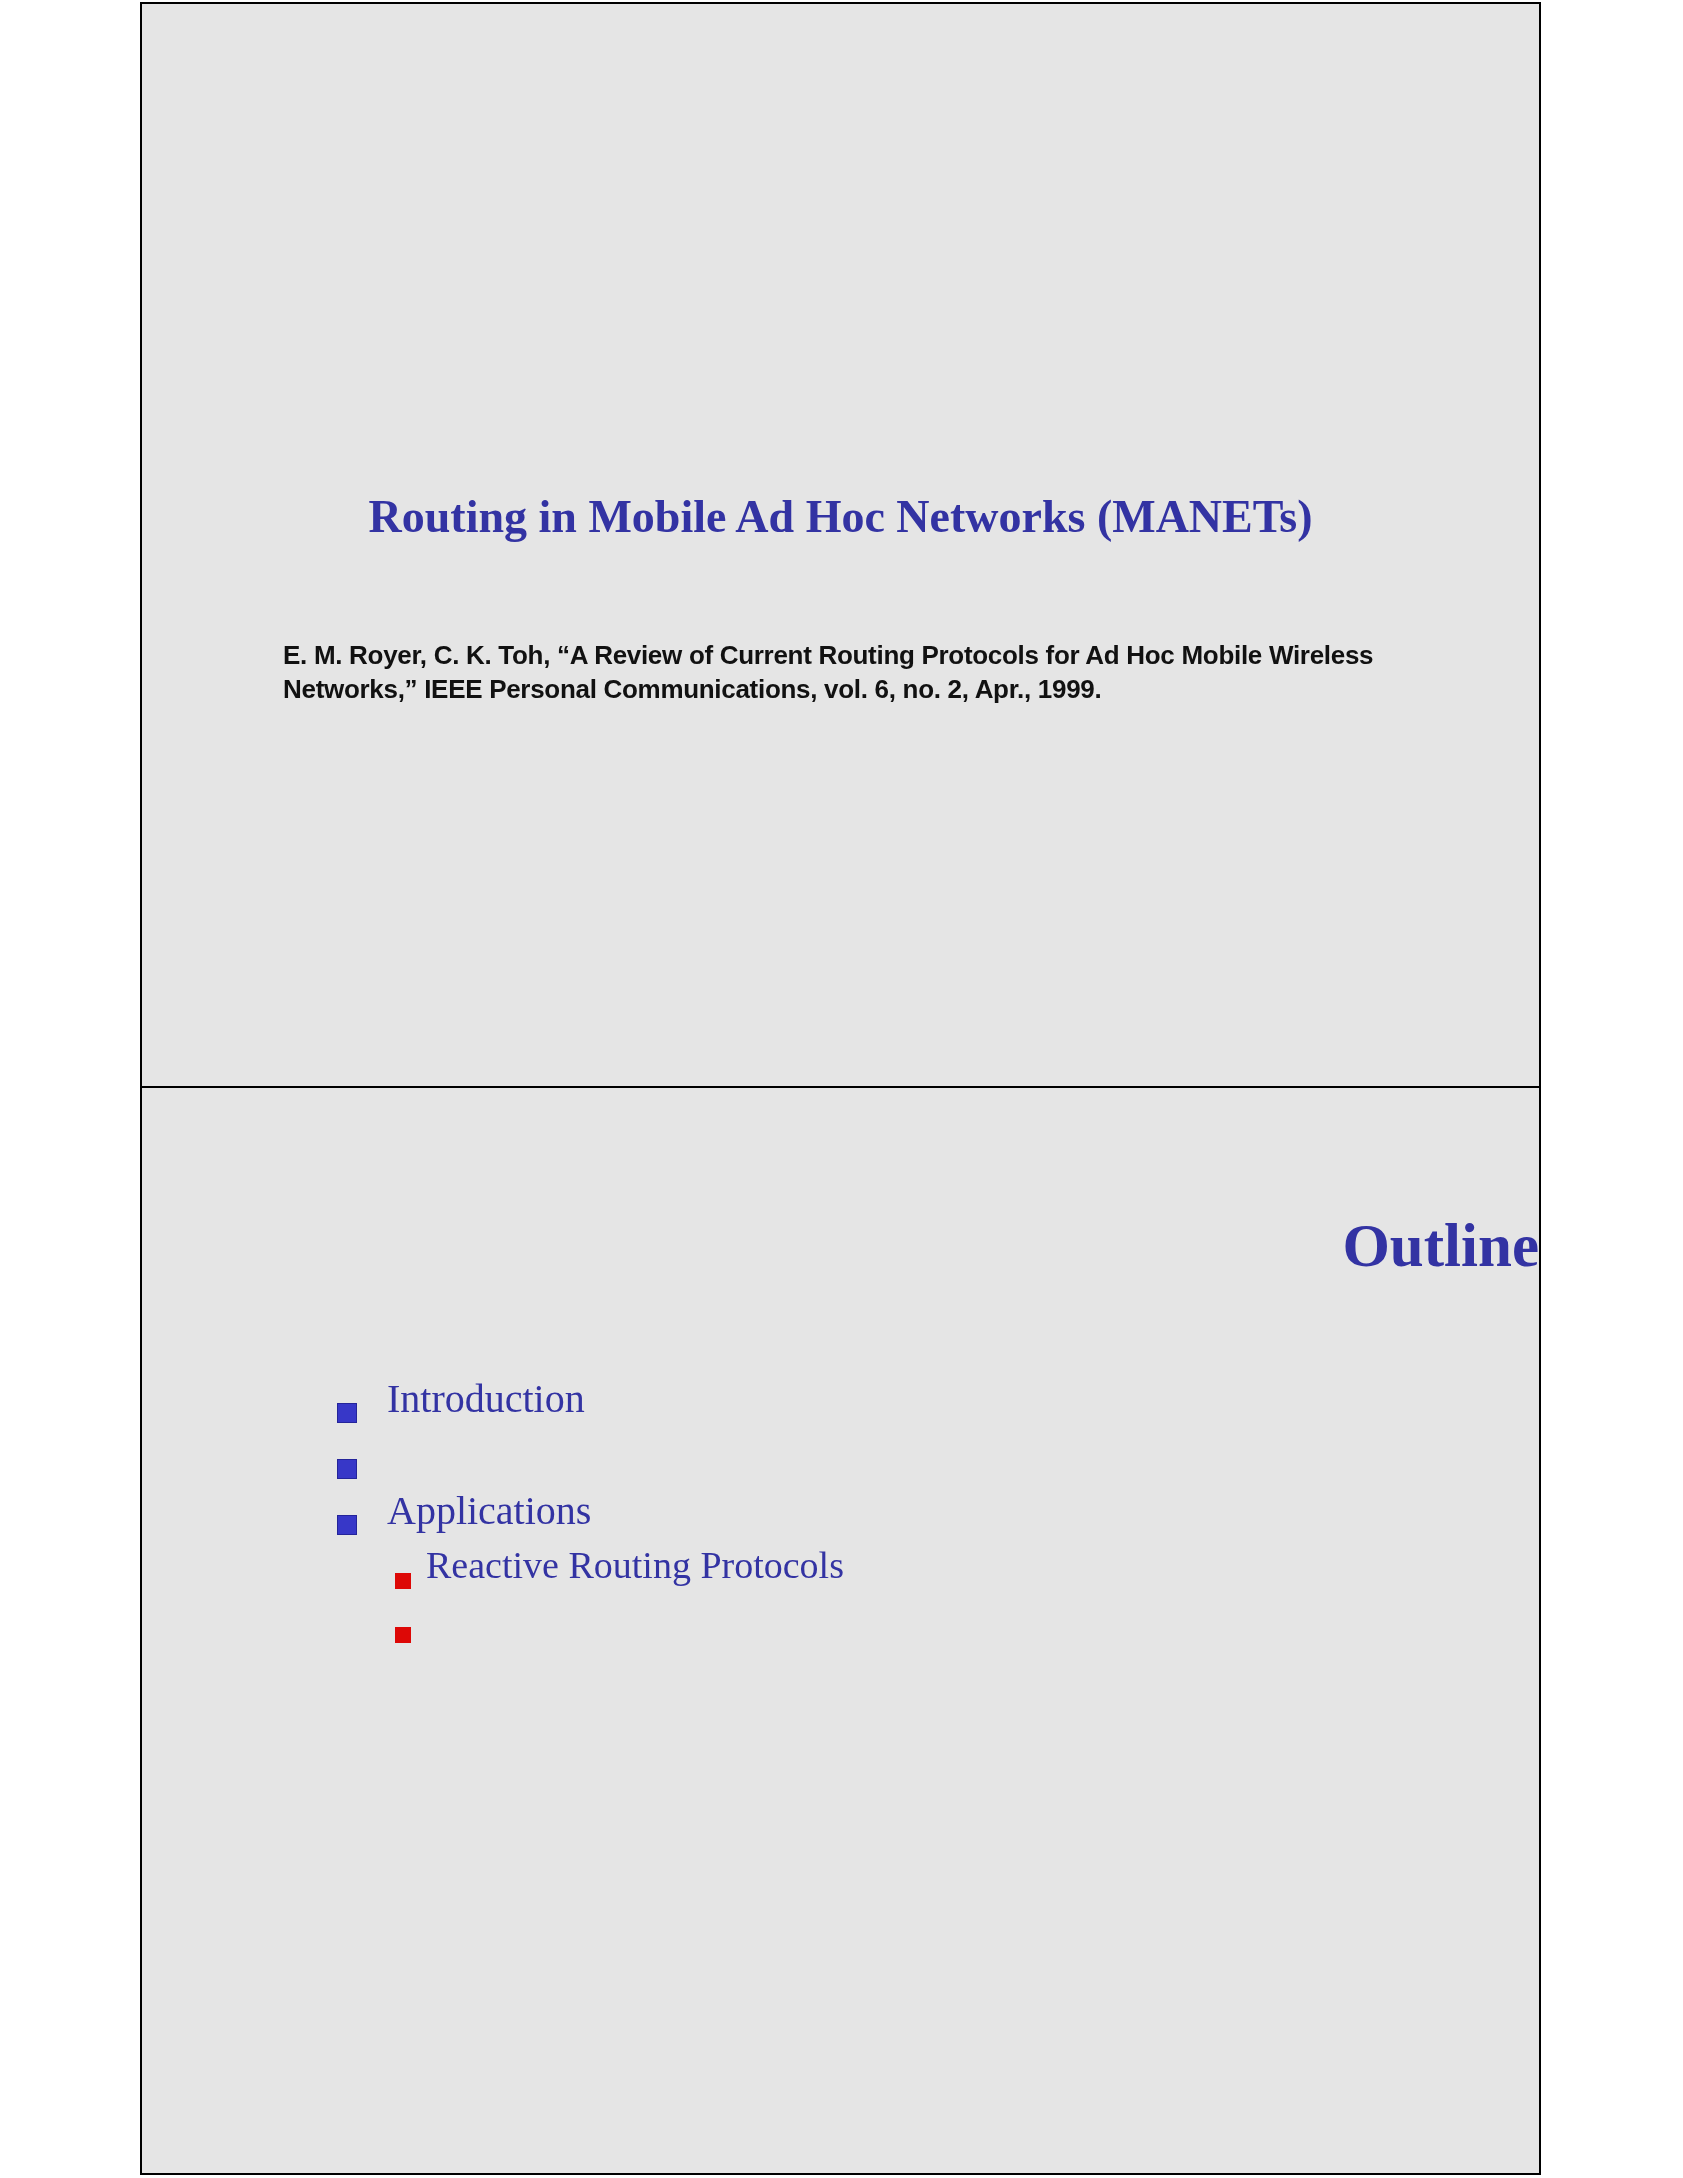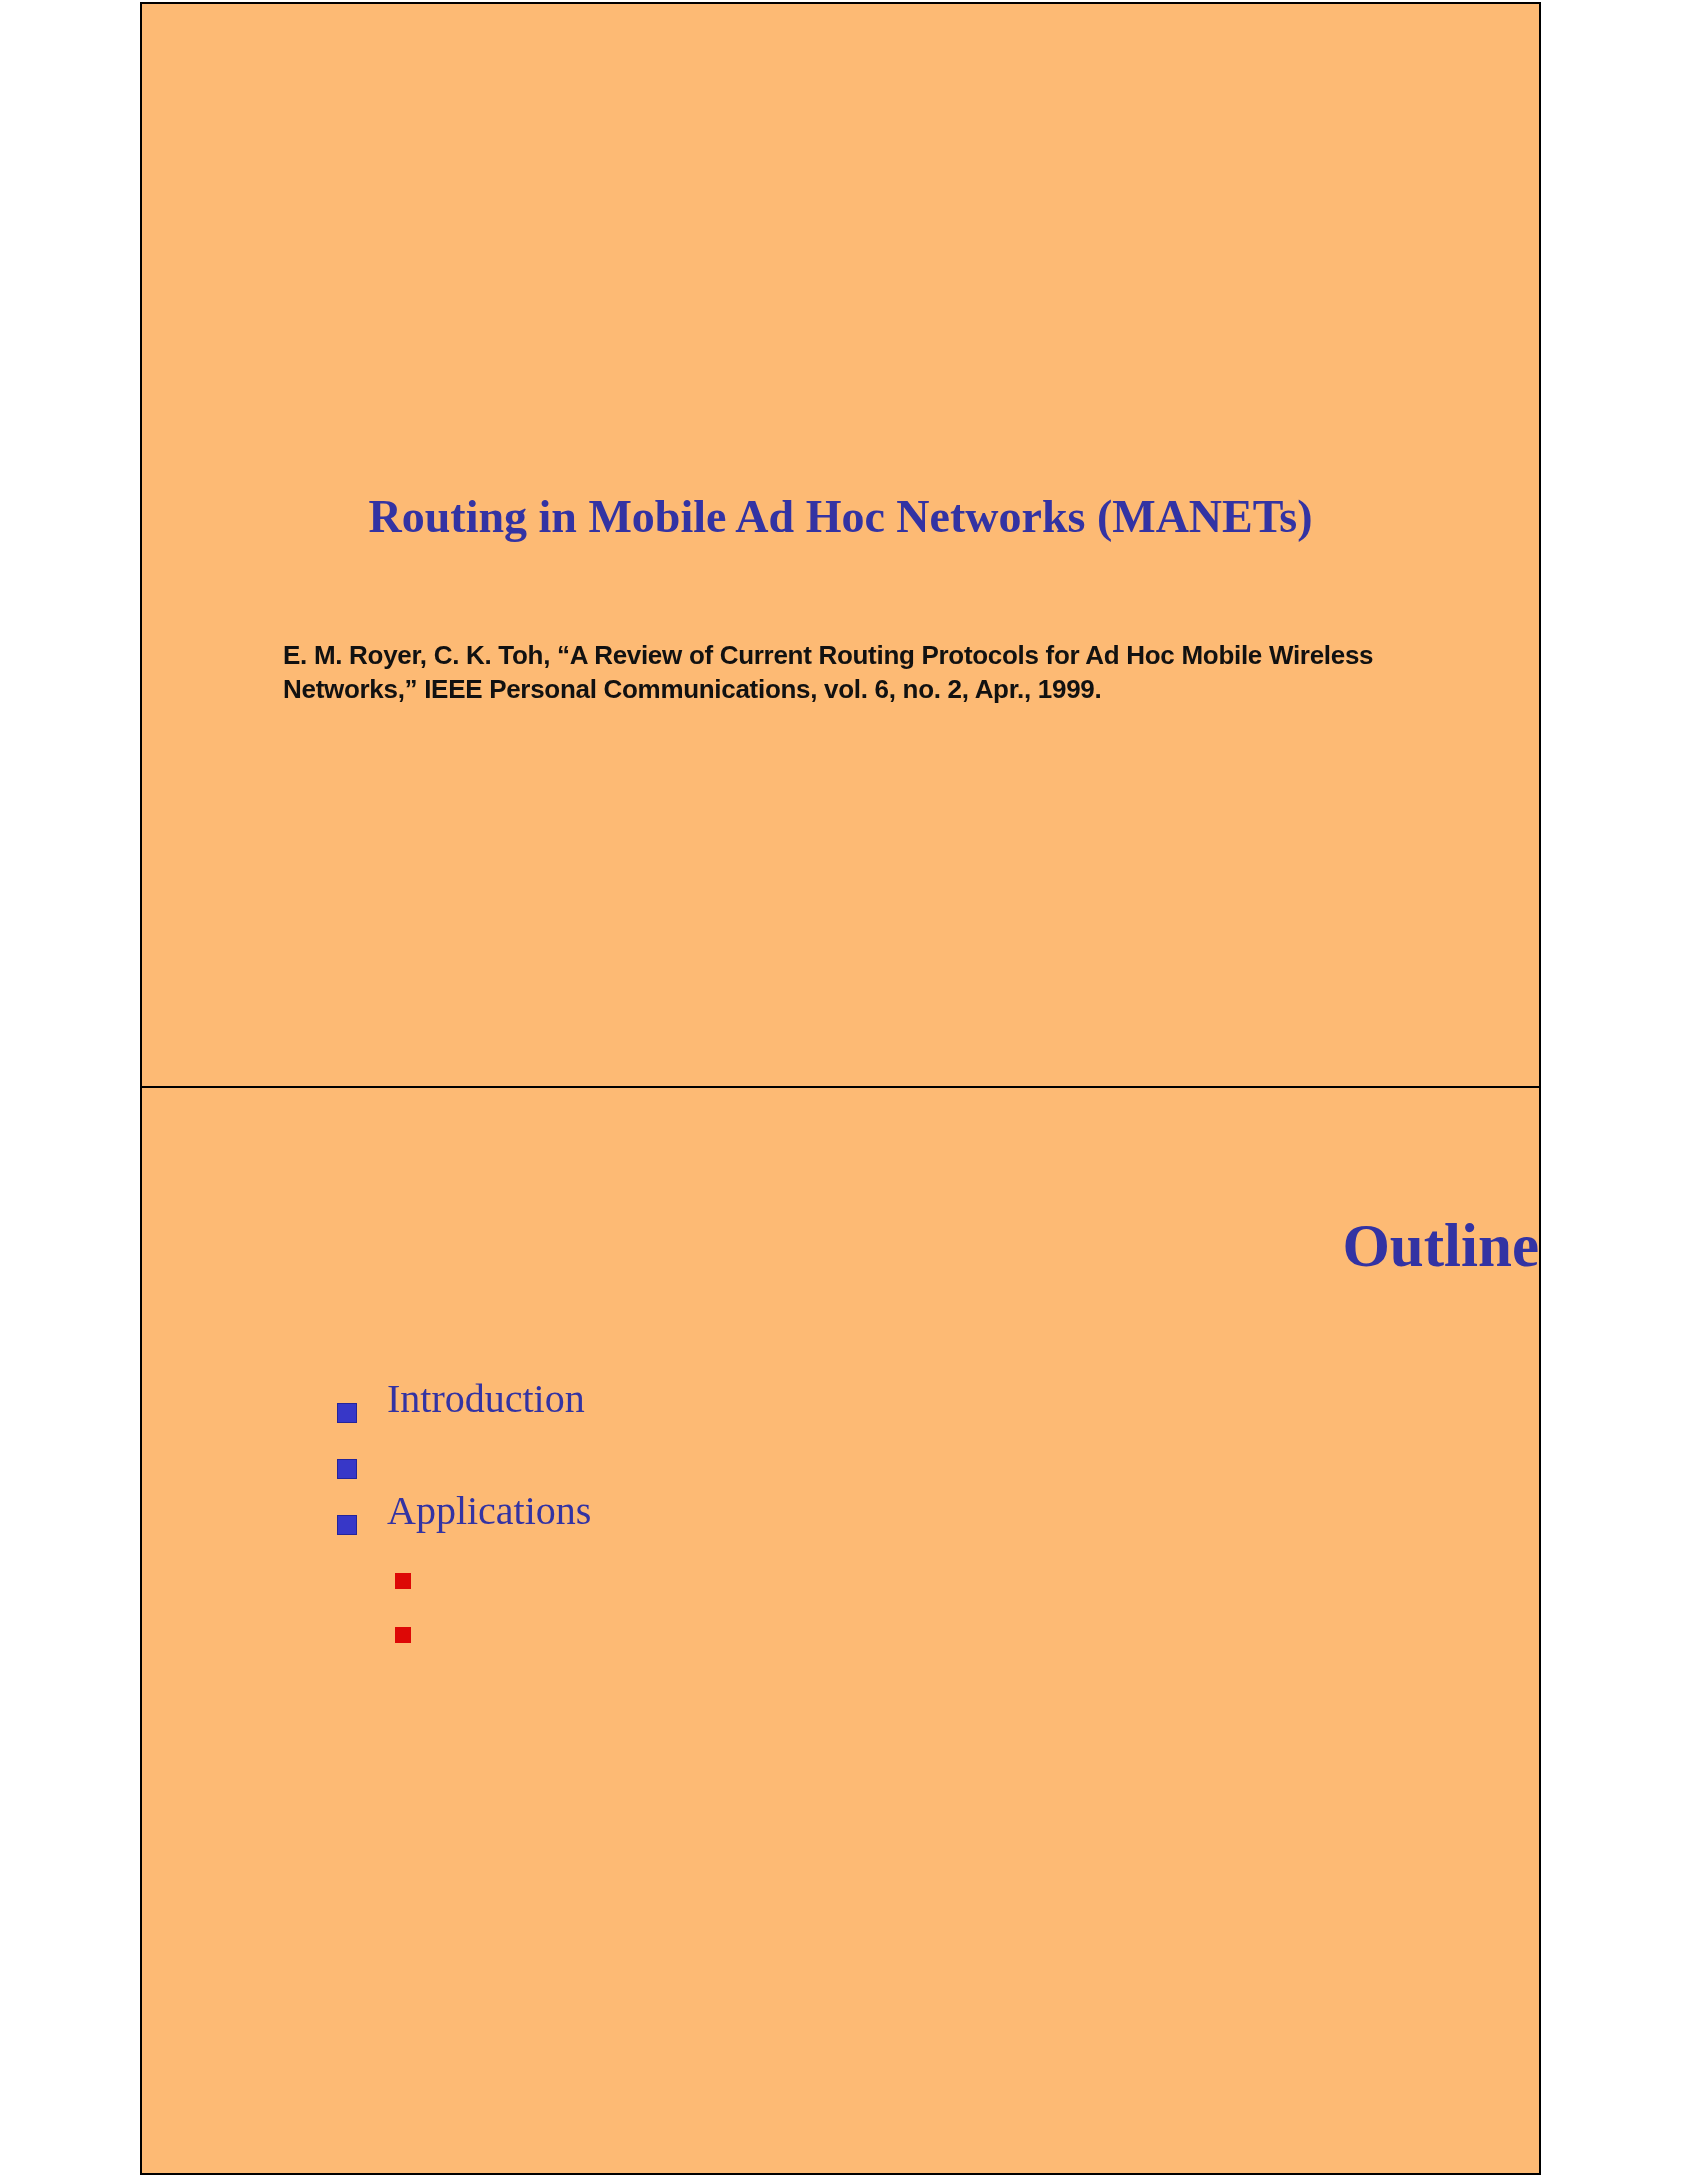--- a/index.html
+++ b/index.html
@@ -12,21 +12,21 @@
     width: 1683px;
     height: 2178px;
     background: #ffffff;
     font-family: "Liberation Serif", "DejaVu Serif", serif;
     overflow: hidden;
   }
   .slide {
     position: absolute;
     left: 140px;
     width: 1401px;
-    background: #fdba74;
+    background: #e5e5e5;
     border: 2px solid var(--slide-border, #000000);
     box-sizing: border-box;
   }
   #slide1 {
     top: 2px;
     height: 1086px;
   }
   #slide2 {
     top: 1088px;
     height: 1087px;
@@ -134,20 +134,21 @@
       </div>
 
       <div class="outline-item">
         <span class="bullet"></span>
         <span>Applications</span>
       </div>
 
 
       <div class="outline-item level2">
         <span class="bullet"></span>
+        <span>Reactive Routing Protocols</span>
       </div>
 
       <div class="outline-item level2">
         <span class="bullet"></span>
       </div>
 
     </div>
   </div>
 
 </div>

